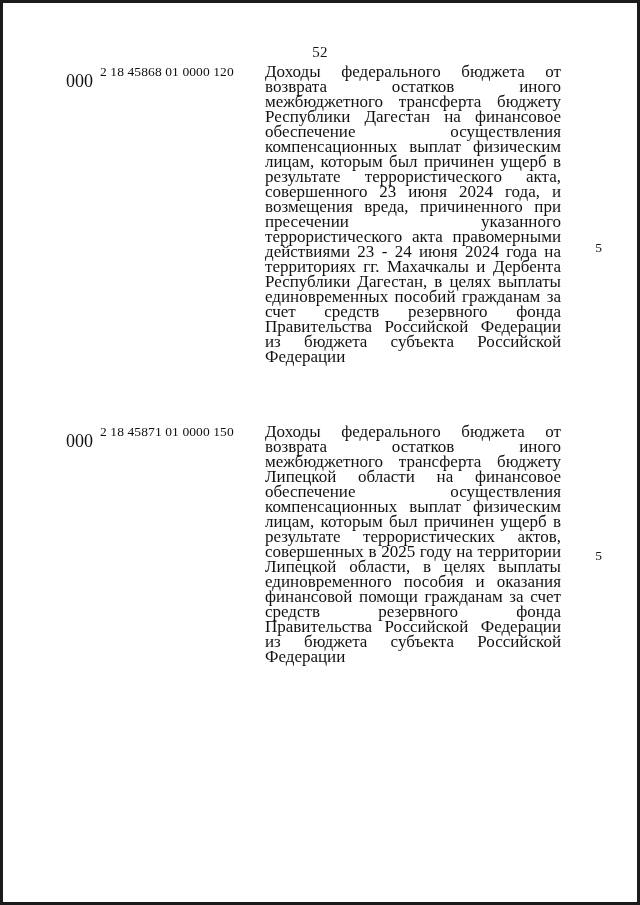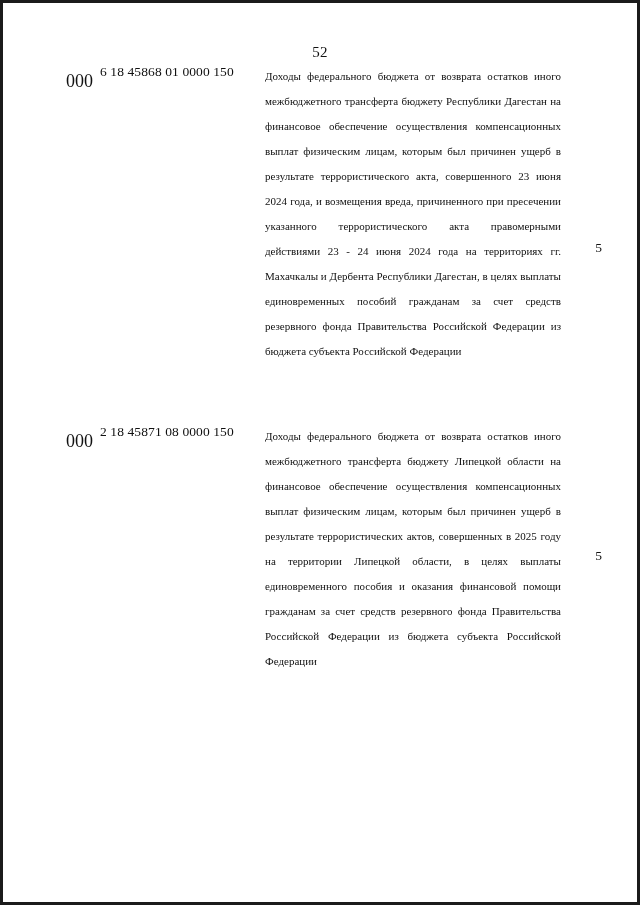--- a/index.html
+++ b/index.html
@@ -60,22 +60,22 @@
     left: 100px;
     top: 0;
     font-size: 13.5px;
     white-space: nowrap;
     letter-spacing: 0.1px;
   }
   .row .description {
     position: relative;
     margin-left: 265px;
     width: 296px;
-    font-size: 11px;
-    line-height: 25px;
+    font-size: 17px;
+    line-height: 15px;
     text-align: justify;
     text-align-last: left;
     hyphens: none;
   }
   .row .amount {
     position: absolute;
     right: 38px;
     font-size: 13.5px;
   }
 
@@ -89,27 +89,27 @@
 <body>
 
 <div class="page">
 
   <div class="page-number">52</div>
 
   <div class="rows">
 
     <div class="row" id="row-0">
       <span class="code-admin">000</span>
-      <span class="code-main">6 18 45868 01 0000 150</span>
+      <span class="code-main">2 18 45868 01 0000 120</span>
       <div class="description">Доходы федерального бюджета от возврата остатков иного межбюджетного трансферта бюджету Республики Дагестан на финансовое обеспечение осуществления компенсационных выплат физическим лицам, которым был причинен ущерб в результате террористического акта, совершенного 23 июня 2024 года, и возмещения вреда, причиненного при пресечении указанного террористического акта правомерными действиями 23 - 24 июня 2024 года на территориях гг. Махачкалы и Дербента Республики Дагестан, в целях выплаты единовременных пособий гражданам за счет средств резервного фонда Правительства Российской Федерации из бюджета субъекта Российской Федерации</div>
       <span class="amount">5</span>
     </div>
 
     <div class="row" id="row-1">
       <span class="code-admin">000</span>
-      <span class="code-main">2 18 45871 08 0000 150</span>
+      <span class="code-main">2 18 45871 01 0000 150</span>
       <div class="description">Доходы федерального бюджета от возврата остатков иного межбюджетного трансферта бюджету Липецкой области на финансовое обеспечение осуществления компенсационных выплат физическим лицам, которым был причинен ущерб в результате террористических актов, совершенных в 2025 году на территории Липецкой области, в целях выплаты единовременного пособия и оказания финансовой помощи гражданам за счет средств резервного фонда Правительства Российской Федерации из бюджета субъекта Российской Федерации</div>
       <span class="amount">5</span>
     </div>
 
   </div>
 
 </div>
 
 </body></html>

